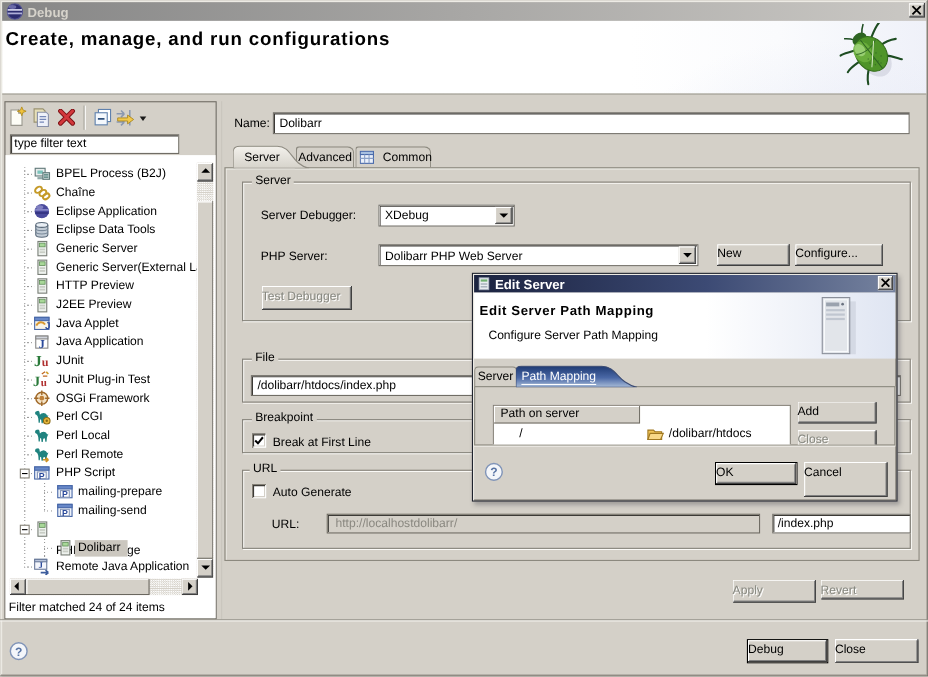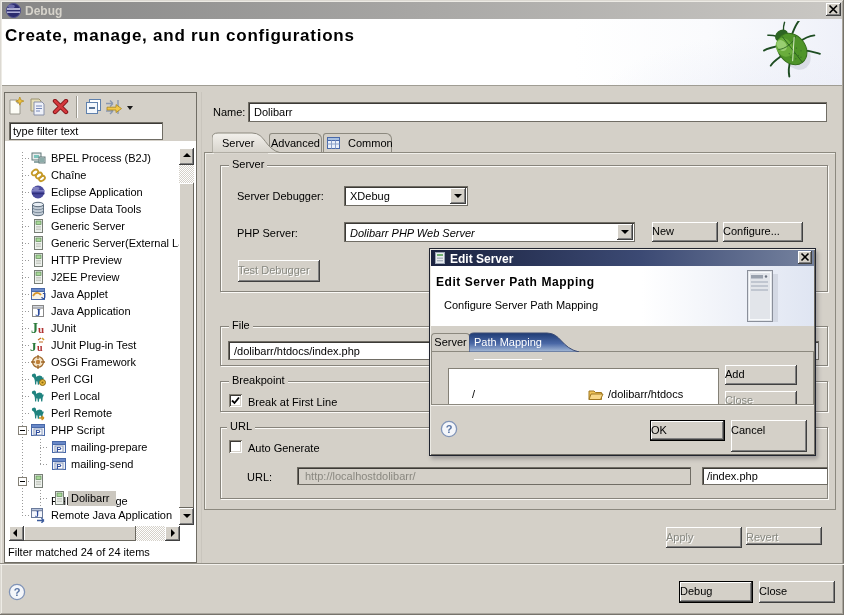--- a/index.html
+++ b/index.html
@@ -353,21 +353,21 @@
 <div class="abs group" style="left:220px;top:165px;width:608px;height:127px;"></div>
 <div class="abs glabel" style="left:229px;top:158px;">Server</div>
 <div class="abs" style="left:237px;top:190px;">Server Debugger:</div>
 <div class="abs sunkenlite" style="left:344px;top:186px;width:124px;height:20px;"></div>
 <div class="abs" style="left:350px;top:190px;">XDebug</div>
 <div class="abs arrbtn" style="left:450px;top:188px;width:16px;height:16px;">
     <div class="tri-d" style="margin:6px auto 0;"></div>
   </div>
 <div class="abs" style="left:237px;top:227px;">PHP Server:</div>
 <div class="abs sunkenlite" style="left:344px;top:222px;width:291px;height:20px;"></div>
-<div class="abs" style="left:350px;top:227px;font-style:italic;">Dolibarr PHP Web Server</div>
+<div class="abs" style="left:350px;top:227px;">Dolibarr PHP Web Server</div>
 <div class="abs arrbtn" style="left:617px;top:224px;width:16px;height:16px;">
     <div class="tri-d" style="margin:6px auto 0;"></div>
   </div>
 <div class="abs btn" style="left:652px;top:222px;width:66px;height:20px;line-height:19px;">New</div>
 <div class="abs btn" style="left:723px;top:222px;width:80px;height:20px;line-height:19px;">Configure...</div>
 <div class="abs btn disab" style="left:238px;top:260px;width:82px;height:22px;line-height:21px;">Test Debugger</div>
 
 <div class="abs group" style="left:220px;top:326px;width:608px;height:40px;"></div>
 <div class="abs glabel" style="left:229px;top:319px;">File</div>
 <div class="abs sunkenlite" style="left:228px;top:341px;width:591px;height:19px;"></div>
@@ -434,25 +434,26 @@
 <svg class="abs" style="left:469px;top:332px;z-index:13" width="112" height="20" viewBox="0 0 112 20">
 <defs>
       <linearGradient id="pmg" x1="0" y1="0" x2="0" y2="1">
         <stop offset="0" stop-color="#1f3b74"></stop>
         <stop offset="0.55" stop-color="#4a68a6"></stop>
         <stop offset="1" stop-color="#a8bcd8"></stop>
       </linearGradient>
     </defs>
 <path d="M0 20 L0 5 Q0 1 5 1 L78 1 C92 1 92 16 110 20 Z" fill="url(#pmg)" stroke="#3c4c74" stroke-width="1"></path>
 </svg>
-<div class="abs" style="left:474px;top:336px;color:#fff;z-index:14;"><span style="border-bottom:1px solid #fff;padding-bottom:11px;">Path Mapping</span></div>
+<div class="abs" style="left:474px;top:336px;color:#fff;z-index:14;"><span style="border-bottom:1px solid #fff;padding-bottom:1px;">Path Mapping</span></div>
 
 <div class="abs" style="left:431px;top:351px;width:383px;height:54px;background:#d4d0c8;border:1px solid #8c897f;box-shadow:0 1px 0 #f6f4f0;z-index:12;overflow:hidden;">
 
   <div style="position:absolute;left:16px;top:16px;width:271px;height:60px;background:#fff;border:1px solid #848076;"></div>
+  <div class="abs raisedthin" style="left:17px;top:17px;width:133px;height:16px;background:#d4d0c8;padding:1px 0 0 6px;">Path on server</div>
   <div class="abs" style="left:40px;top:36px;">/</div>
   <svg class="abs" style="left:156px;top:36px;" width="16" height="13" viewBox="0 0 16 13">
     <path d="M1 3 h5 l1.5 1.5 h6 v7 h-12.5 z" fill="#f0c458" stroke="#a07820"></path>
     <path d="M3 6 h12 l-2.5 5.5 h-11.5 z" fill="#f8d888" stroke="#a07820"></path>
   </svg>
   <div class="abs" style="left:176px;top:36px;">/dolibarr/htdocs</div>
   <div class="abs" style="left:17px;top:52px;width:270px;height:1px;background:#e0e0e0;"></div>
 
   <div class="btn" style="position:absolute;left:293px;top:13px;width:72px;height:20px;line-height:19px;">Add</div>
   <div class="btn disab" style="position:absolute;left:293px;top:39px;width:72px;height:20px;line-height:19px;">Close</div>

